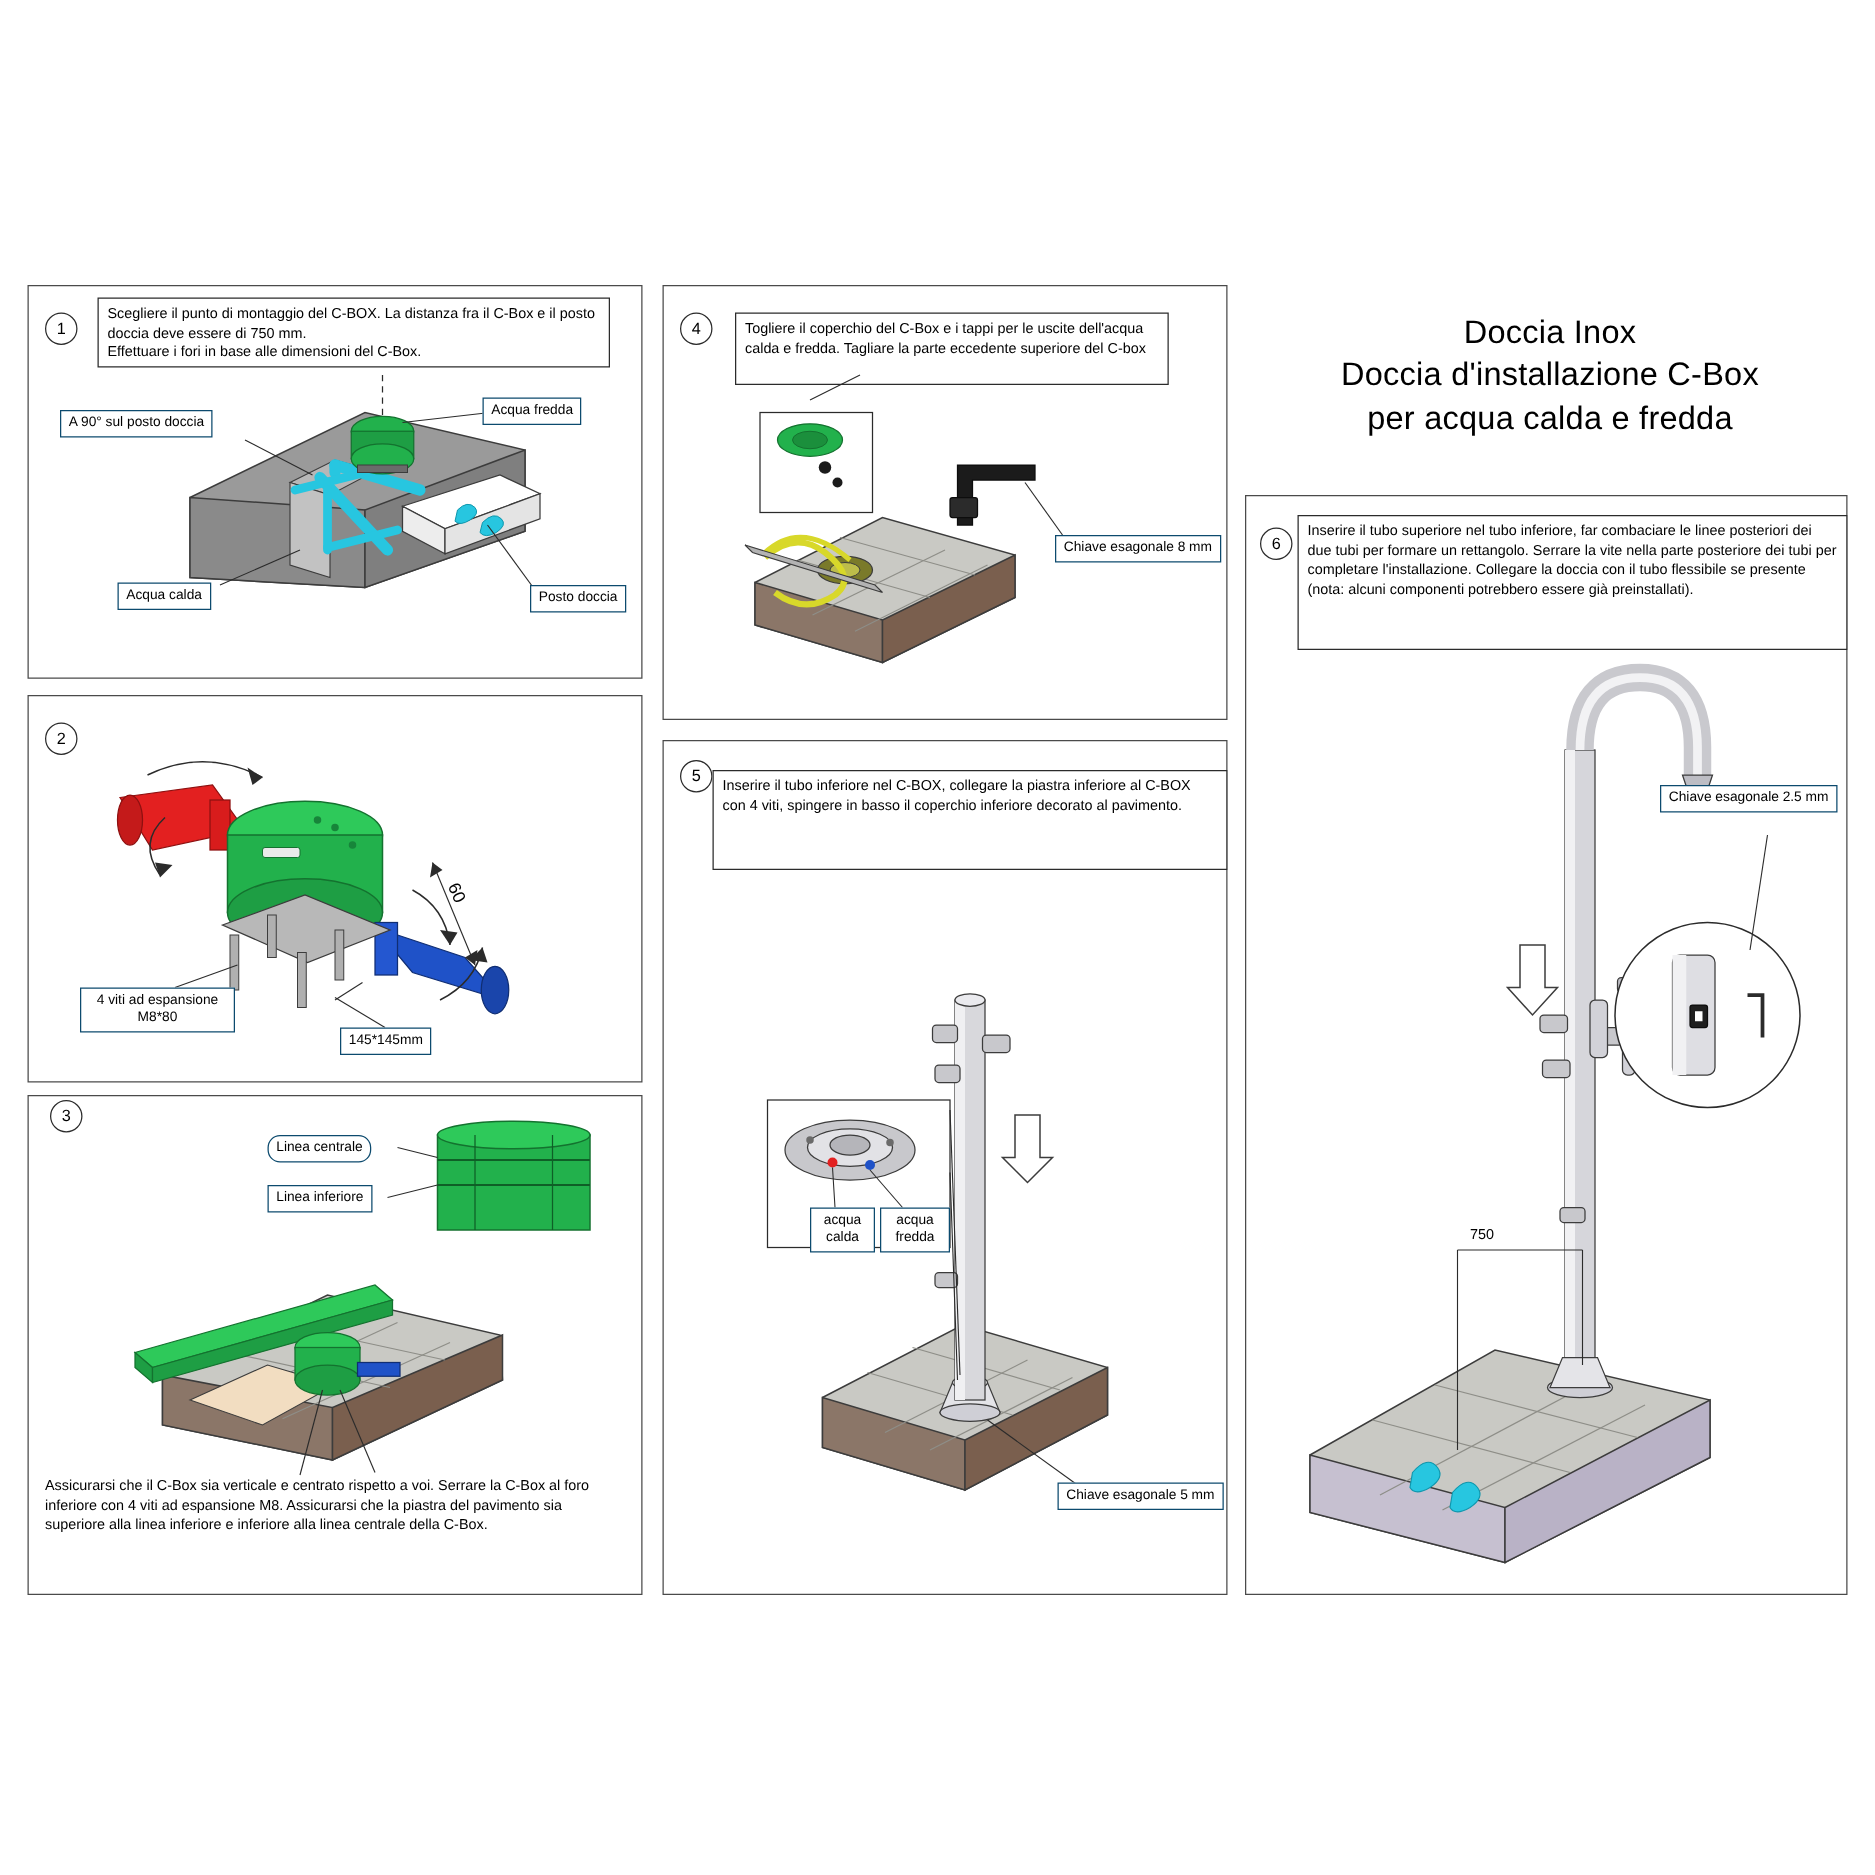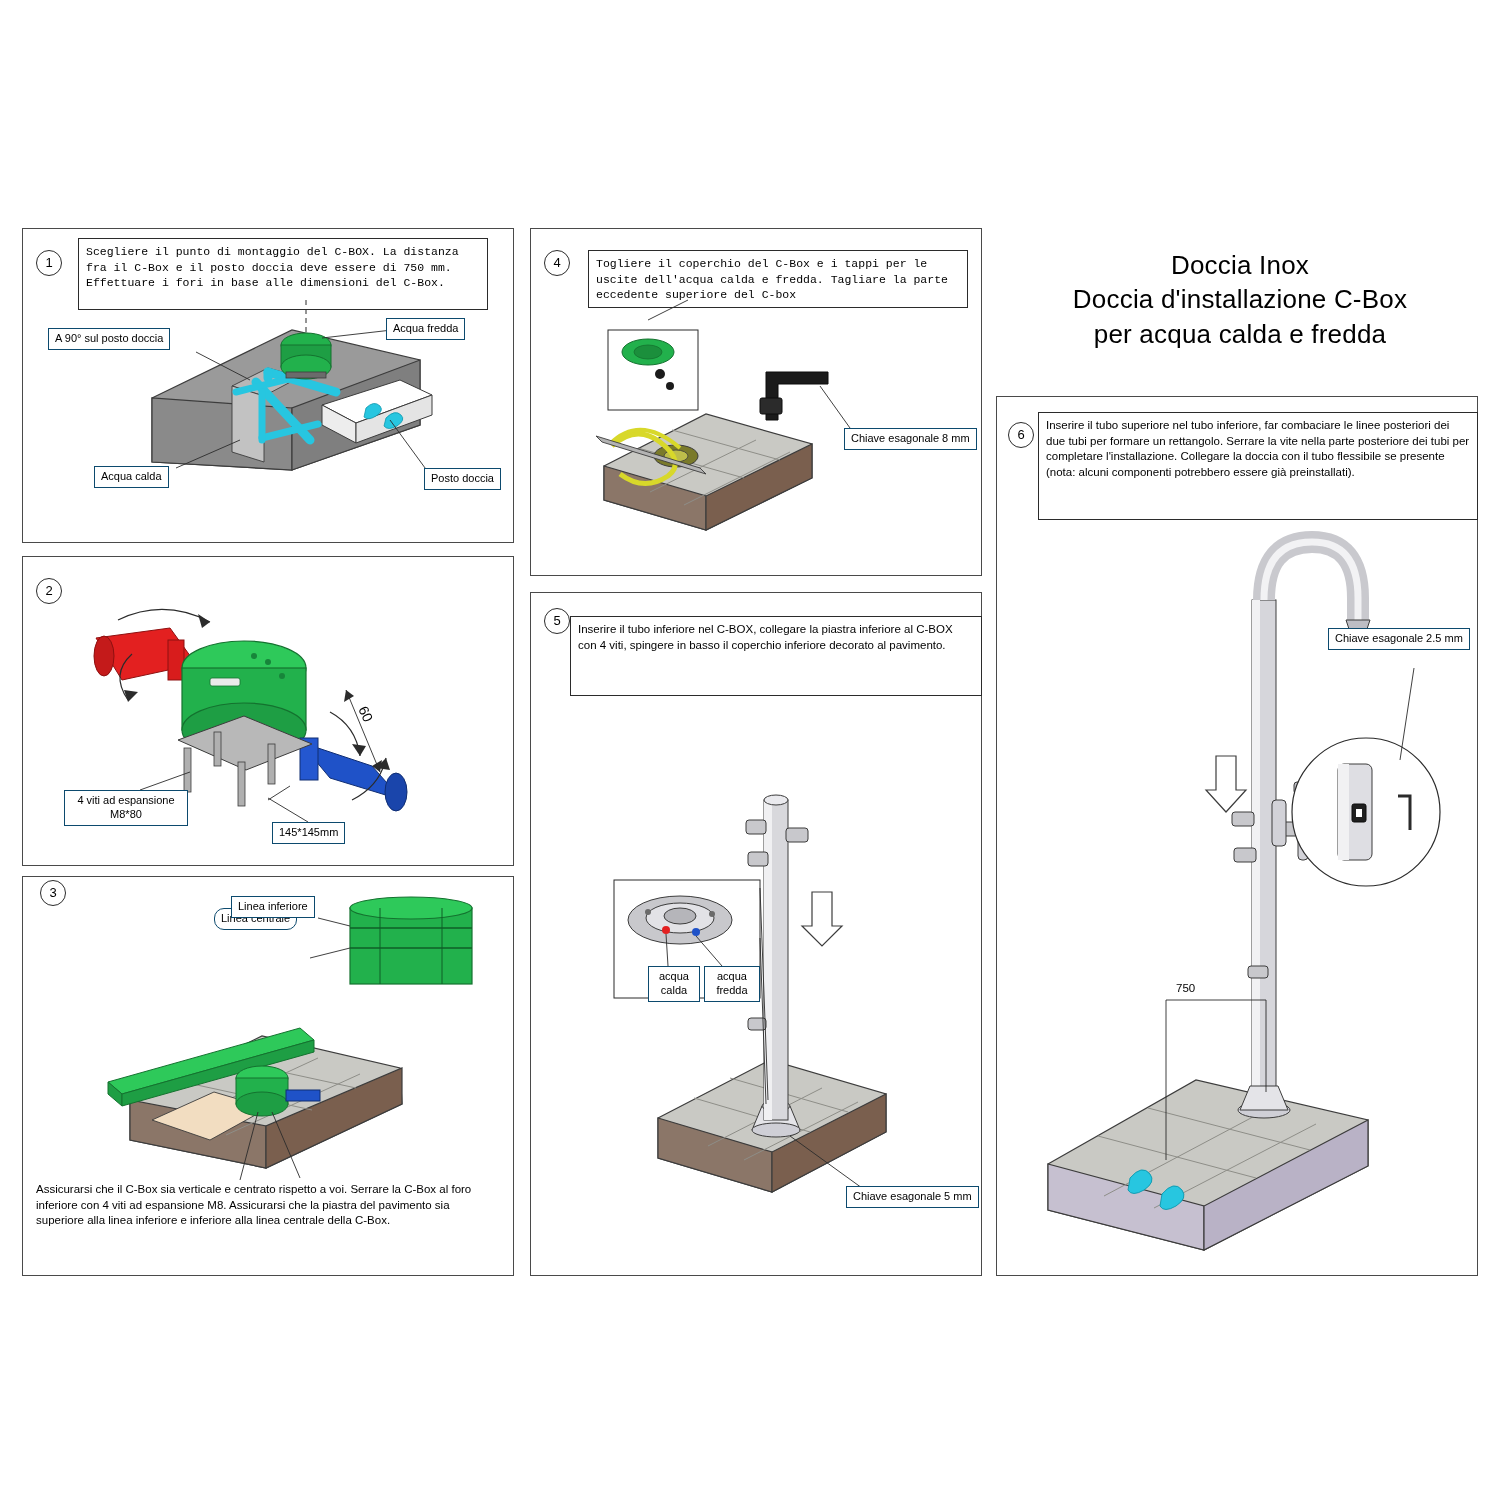--- a/index.html
+++ b/index.html
@@ -76,21 +76,21 @@
 <div class="sheet">
 
   <div class="title" style="left:1000px; top:248px; width:480px;">
     <div>Doccia Inox</div>
     <div>Doccia d'installazione C-Box</div>
     <div>per acqua calda e fredda</div>
   </div>
 
   <div class="panel" style="left:22px; top:228px; width:492px; height:315px;"></div>
   <div class="stepnum" style="left:36px; top:250px;">1</div>
-  <div class="callout" style="left:78px; top:238px; width:410px; height:72px; white-space:pre-line;font-family:Liberation Mono, monospace;">Scegliere il punto di montaggio del C-BOX. La distanza fra il C-Box e il posto doccia deve essere di 750 mm.
+  <div class="callout" style="left:78px; top:238px; width:410px; height:56px; white-space:pre-line;">Scegliere il punto di montaggio del C-BOX. La distanza fra il C-Box e il posto doccia deve essere di 750 mm.
 Effettuare i fori in base alle dimensioni del C-Box.</div>
 
   <svg width="1500" height="1500" style="left:0;top:0;">
 
     <polygon points="152,398 292,330 420,360 420,425 292,470 152,462" fill="#9a9a9a" stroke="#3c3c3c" stroke-width="1.2"></polygon>
     <polygon points="152,398 152,462 292,470 292,408" fill="#8a8a8a" stroke="#3c3c3c" stroke-width="1.2"></polygon>
     <polygon points="292,408 292,470 420,425 420,360" fill="#7f7f7f" stroke="#3c3c3c" stroke-width="1.2"></polygon>
 
     <polygon points="232,386 268,368 300,377 264,396" fill="#b7b7b7" stroke="#3c3c3c" stroke-width="0.9"></polygon>
     <polygon points="232,386 232,452 264,462 264,396" fill="#c2c2c2" stroke="#3c3c3c" stroke-width="0.9"></polygon>
@@ -209,26 +209,26 @@
     <ellipse cx="262" cy="1078" rx="26" ry="12" fill="#2ec95a" stroke="#14722f" stroke-width="1"></ellipse>
     <rect x="236" y="1078" width="52" height="26" fill="#22b14c" stroke="#14722f" stroke-width="1"></rect>
     <ellipse cx="262" cy="1104" rx="26" ry="12" fill="#1e9e44" stroke="#14722f" stroke-width="1"></ellipse>
     <rect x="286" y="1090" width="34" height="11" fill="#1f52c8" stroke="#102e73" stroke-width="1"></rect>
 
     <line x1="258" y1="1112" x2="240" y2="1180" stroke="#2b2b2b" stroke-width="0.9"></line>
     <line x1="272" y1="1112" x2="300" y2="1178" stroke="#2b2b2b" stroke-width="0.9"></line>
   </svg>
 
   <div class="smallbox" style="left:214px; top:908px;border-radius:10px;">Linea centrale</div>
-  <div class="smallbox" style="left:214px; top:896px;margin-left:17px;">Linea inferiore</div>
+  <div class="smallbox" style="left:214px; top:948px;">Linea inferiore</div>
   <div class="callout" style="left:36px; top:1182px; width:462px; height:78px; border:none; padding:0;">Assicurarsi che il C-Box sia verticale e centrato rispetto a voi. Serrare la C-Box al foro inferiore con 4 viti ad espansione M8. Assicurarsi che la piastra del pavimento sia superiore alla linea inferiore e inferiore alla linea centrale della C-Box.</div>
 
   <div class="panel" style="left:530px; top:228px; width:452px; height:348px;"></div>
   <div class="stepnum" style="left:544px; top:250px;">4</div>
-  <div class="callout" style="left:588px; top:250px; width:380px; height:58px;font-family:Liberation Mono, monospace;">Togliere il coperchio del C-Box e i tappi per le uscite dell'acqua calda e fredda. Tagliare la parte eccedente superiore del C-box</div>
+  <div class="callout" style="left:588px; top:250px; width:347px; height:58px;">Togliere il coperchio del C-Box e i tappi per le uscite dell'acqua calda e fredda. Tagliare la parte eccedente superiore del C-box</div>
 
   <svg width="1500" height="1500">
 
     <rect x="608" y="330" width="90" height="80" fill="none" stroke="#2b2b2b" stroke-width="1"></rect>
     <ellipse cx="648" cy="352" rx="26" ry="13" fill="#22b14c" stroke="#14722f" stroke-width="1"></ellipse>
     <ellipse cx="648" cy="352" rx="14" ry="7" fill="#1b8f3c" stroke="#14722f" stroke-width="0.8"></ellipse>
     <circle cx="660" cy="374" r="5" fill="#1b1b1b"></circle>
     <circle cx="670" cy="386" r="4" fill="#1b1b1b"></circle>
     <line x1="648" y1="320" x2="688" y2="300" stroke="#2b2b2b" stroke-width="0.9"></line>
 

